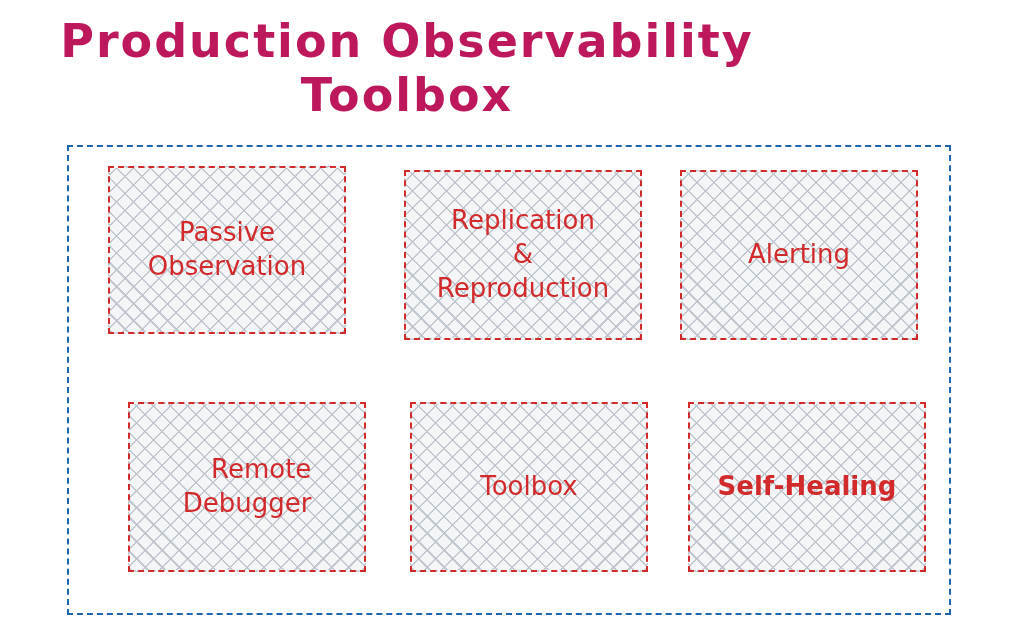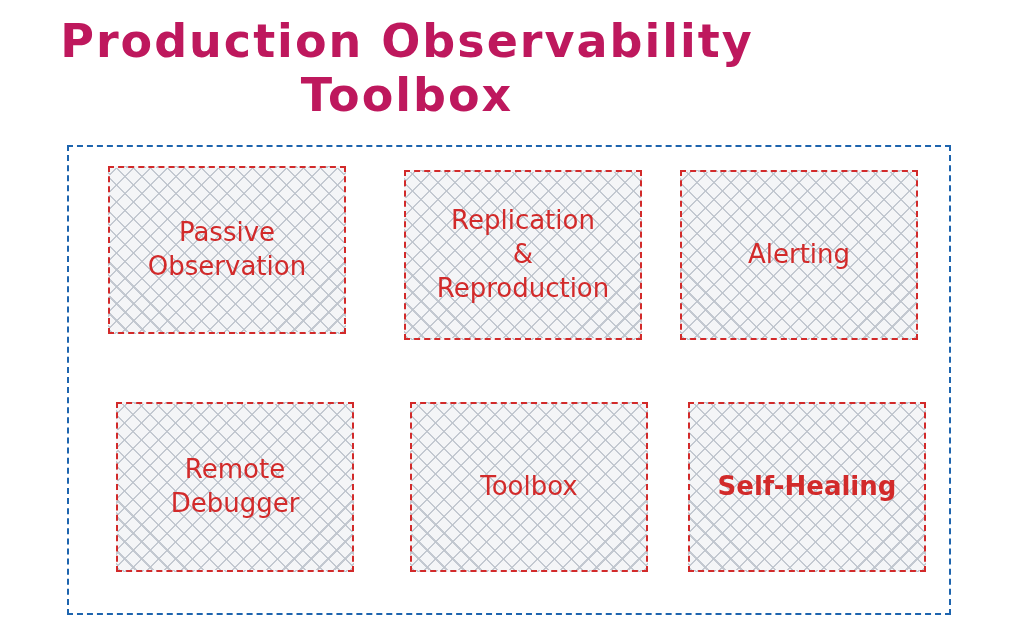--- a/index.html
+++ b/index.html
@@ -26,21 +26,21 @@
 Observation</span>
 </div>
 <div class="card" style="left:404px;top:170px;width:238px;height:170px;">
   <span>Replication
 &amp;
 Reproduction</span>
 </div>
 <div class="card" style="left:680px;top:170px;width:238px;height:170px;">
   <span>Alerting</span>
 </div>
-<div class="card" style="left:116px;top:402px;width:238px;height:170px;">
+<div class="card" style="left:128px;top:402px;width:238px;height:170px;text-align:right;">
   <span>Remote
 Debugger</span>
 </div>
 <div class="card" style="left:410px;top:402px;width:238px;height:170px;">
   <span>Toolbox</span>
 </div>
 <div class="card" style="left:688px;top:402px;width:238px;height:170px;font-weight:bold;">
   <span>Self-Healing</span>
 </div>
 

